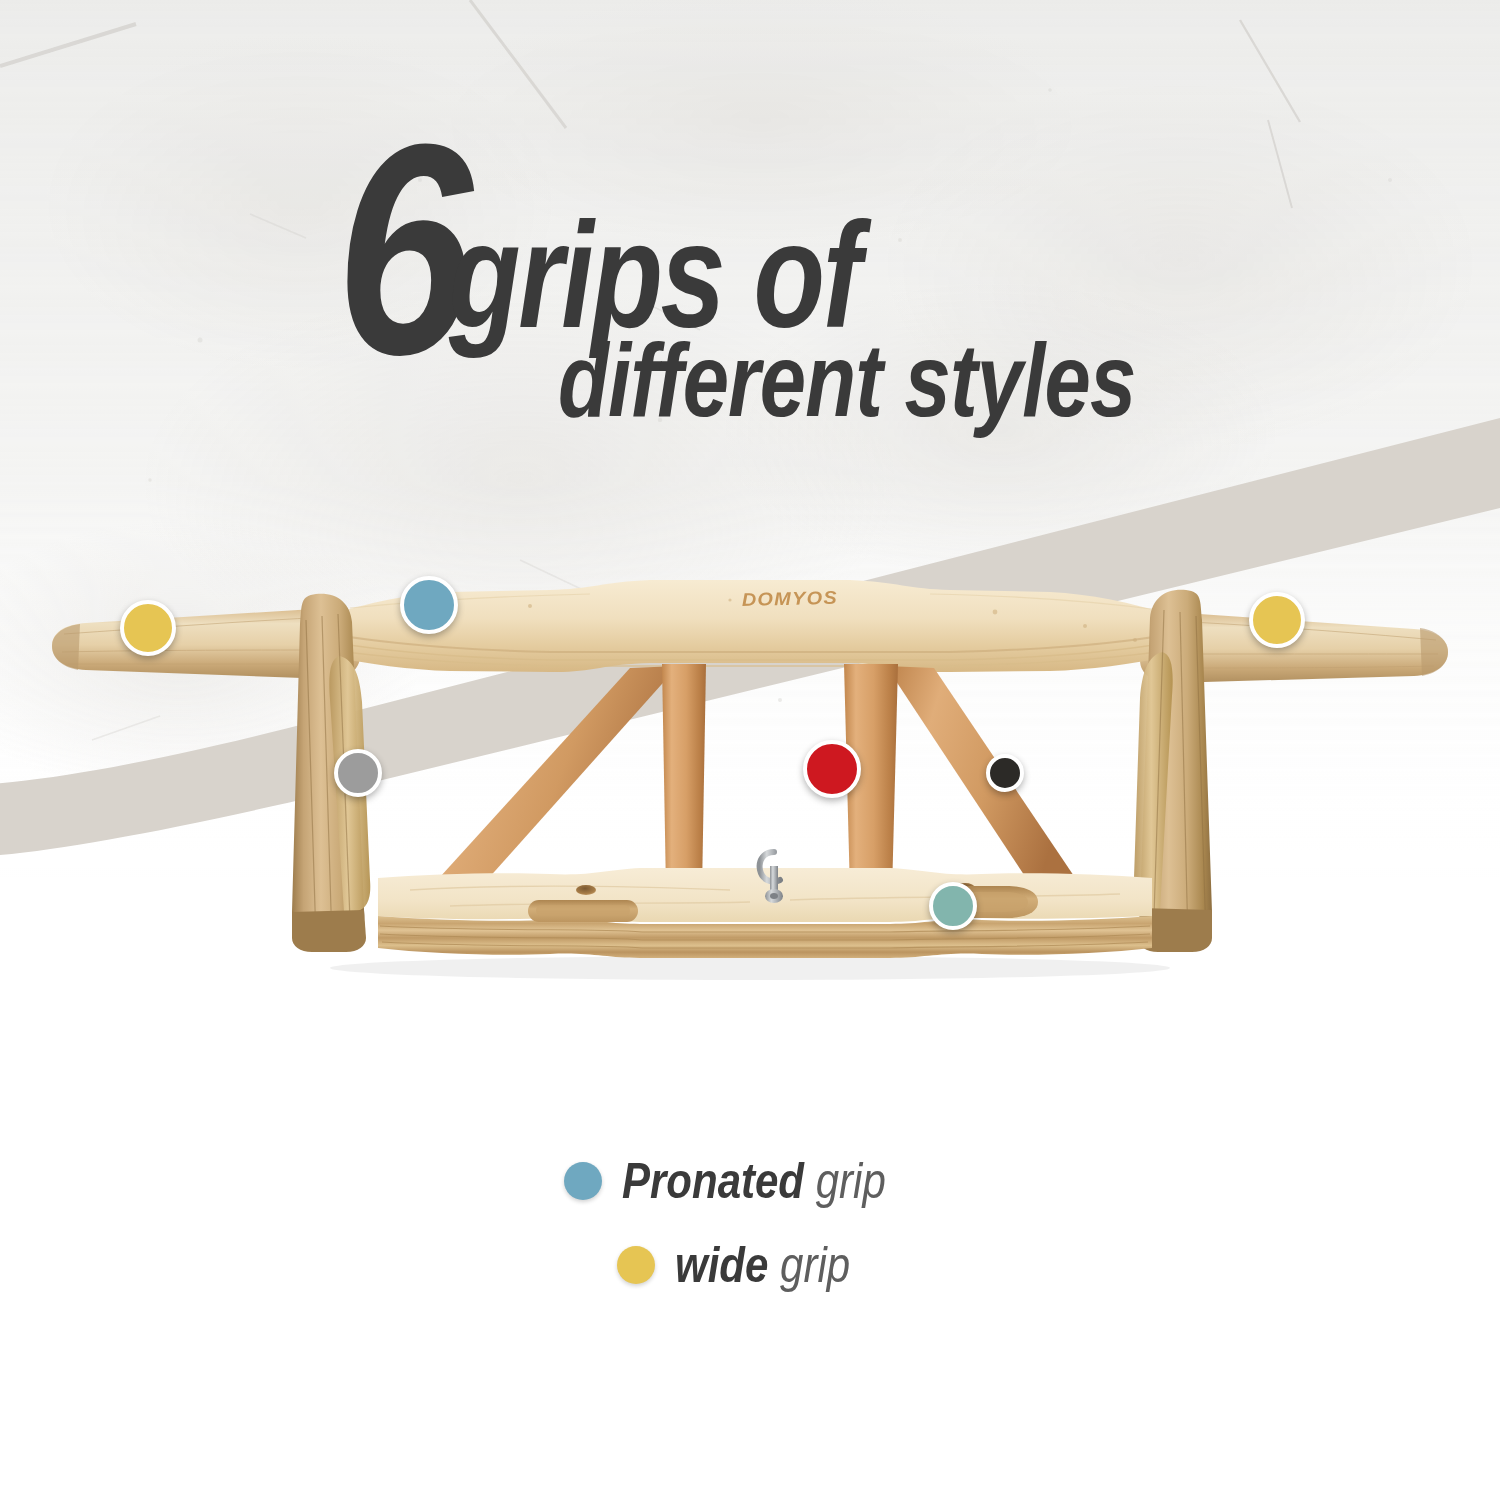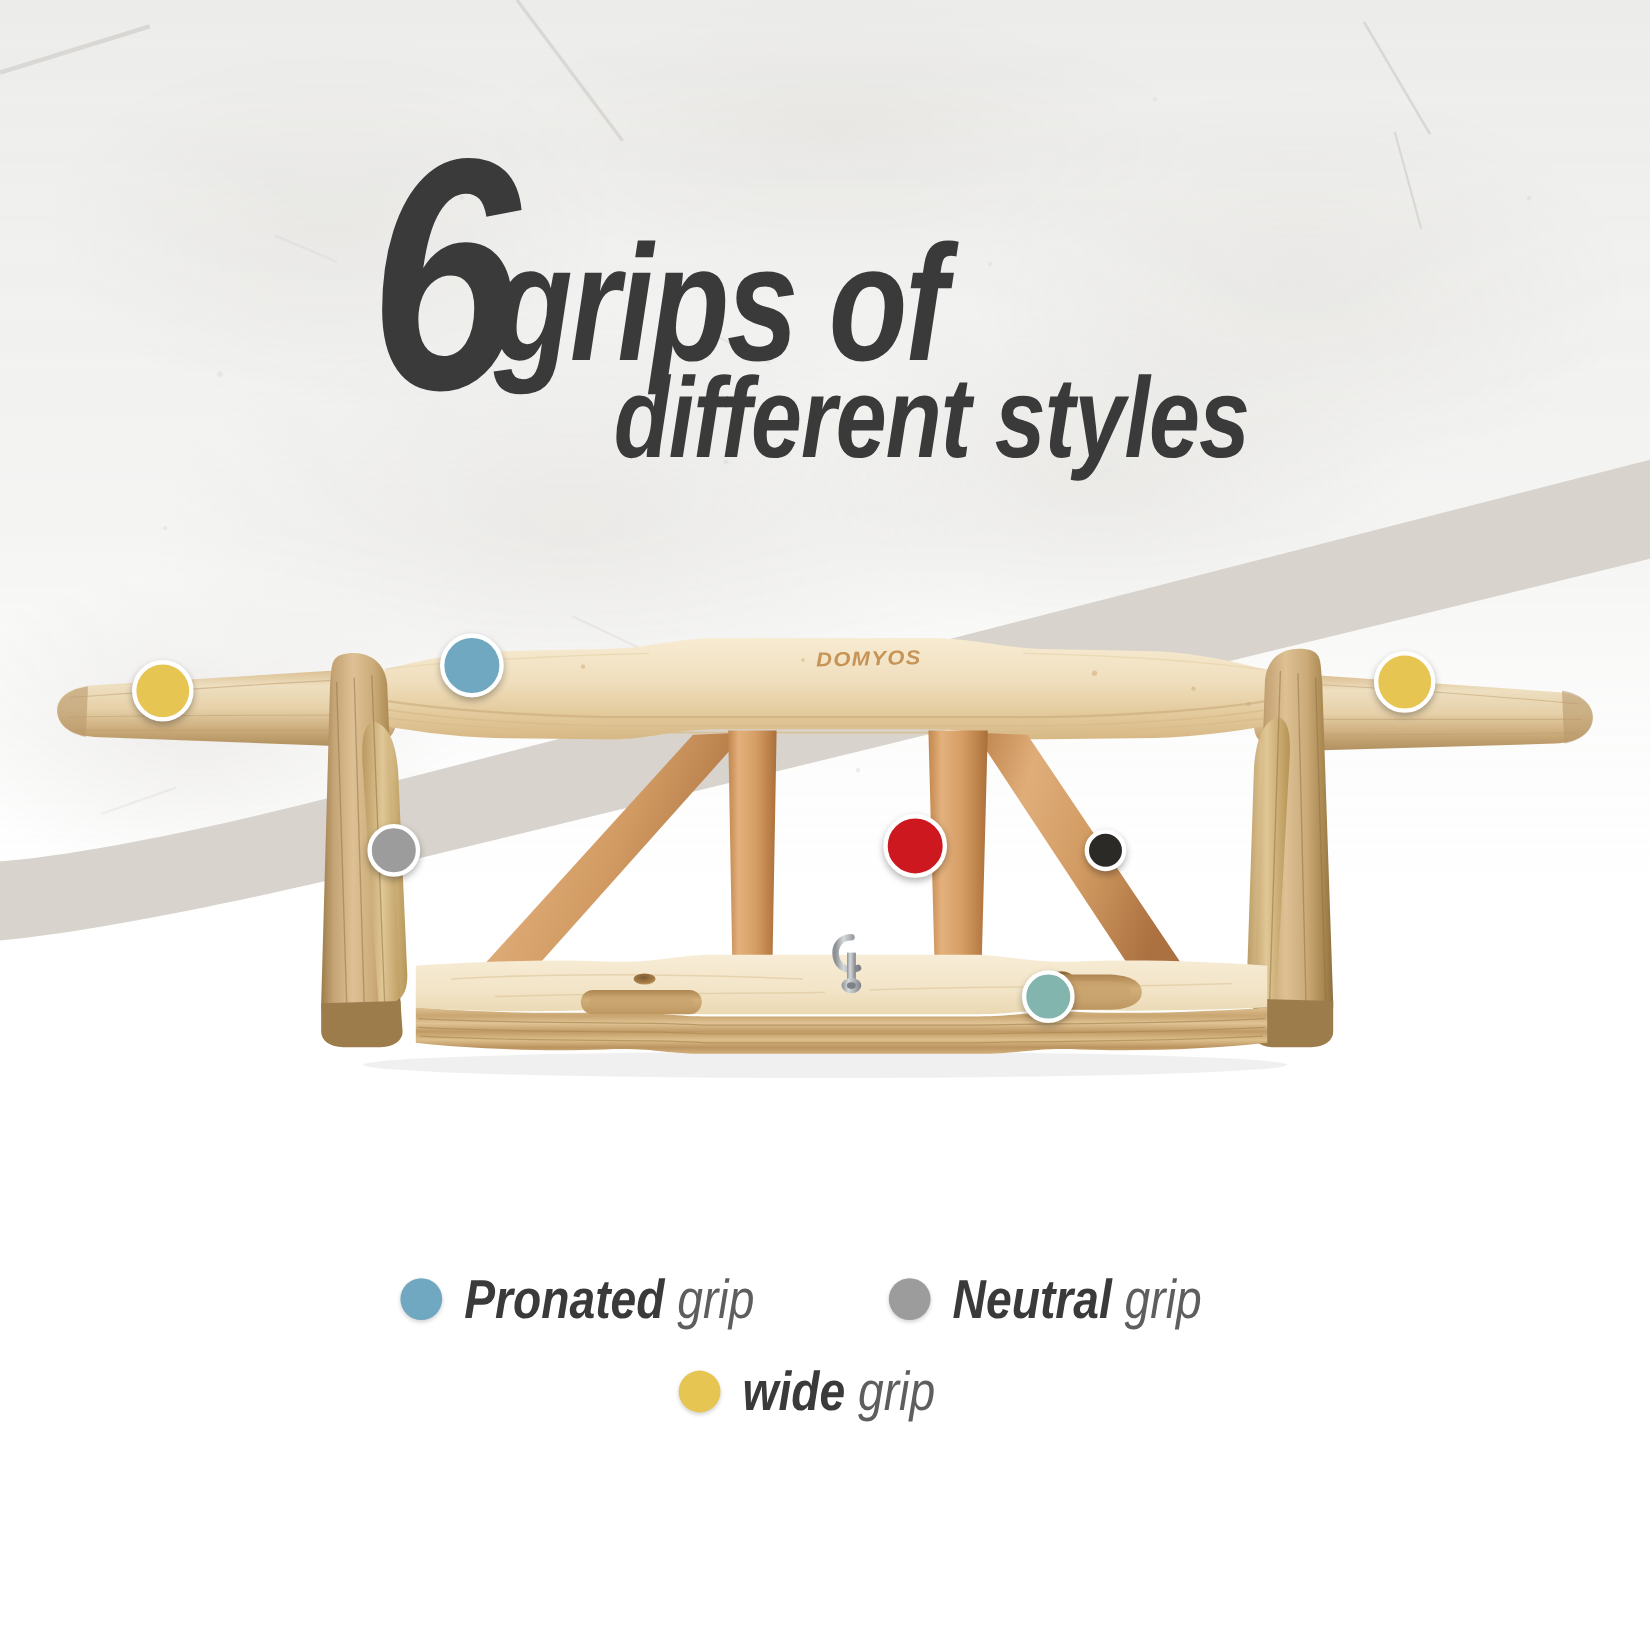--- a/index.html
+++ b/index.html
@@ -348,26 +348,20 @@
 
   <div class="legend">
 
     <div class="legend-row r1">
       <div class="legend-item">
         <span class="legend-dot" style="background:#6fa8c0;"></span>
         <span class="legend-text">
           <span class="strong">Pronated</span>&nbsp;<span class="soft">grip</span>
         </span>
       </div>
-      <div class="legend-item">
-        <span class="legend-dot" style="background:#9c9c9c;"></span>
-        <span class="legend-text">
-          <span class="strong">Neutral</span>&nbsp;<span class="soft">grip</span>
-        </span>
-      </div>
     </div>
 
     <div class="legend-row r2">
       <div class="legend-item">
         <span class="legend-dot" style="background:#e6c553;"></span>
         <span class="legend-text">
           <span class="strong">wide</span>&nbsp;<span class="soft">grip</span>
         </span>
       </div>
     </div>

